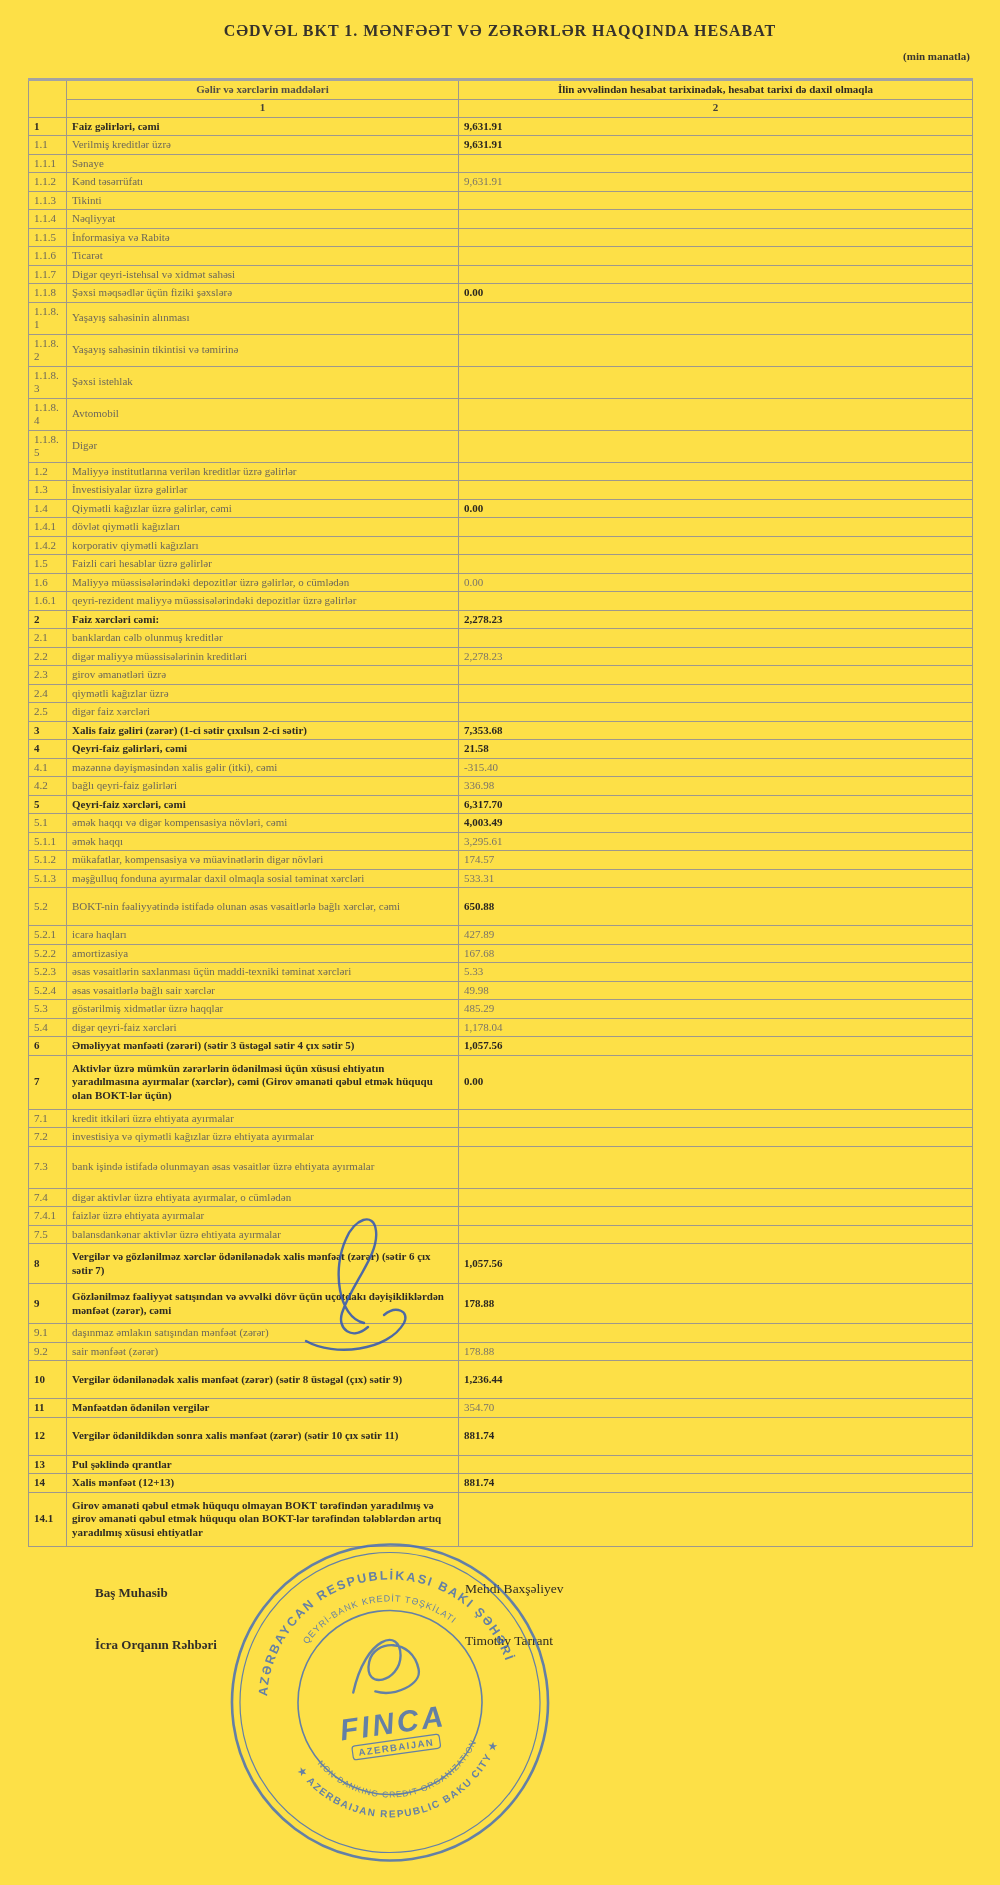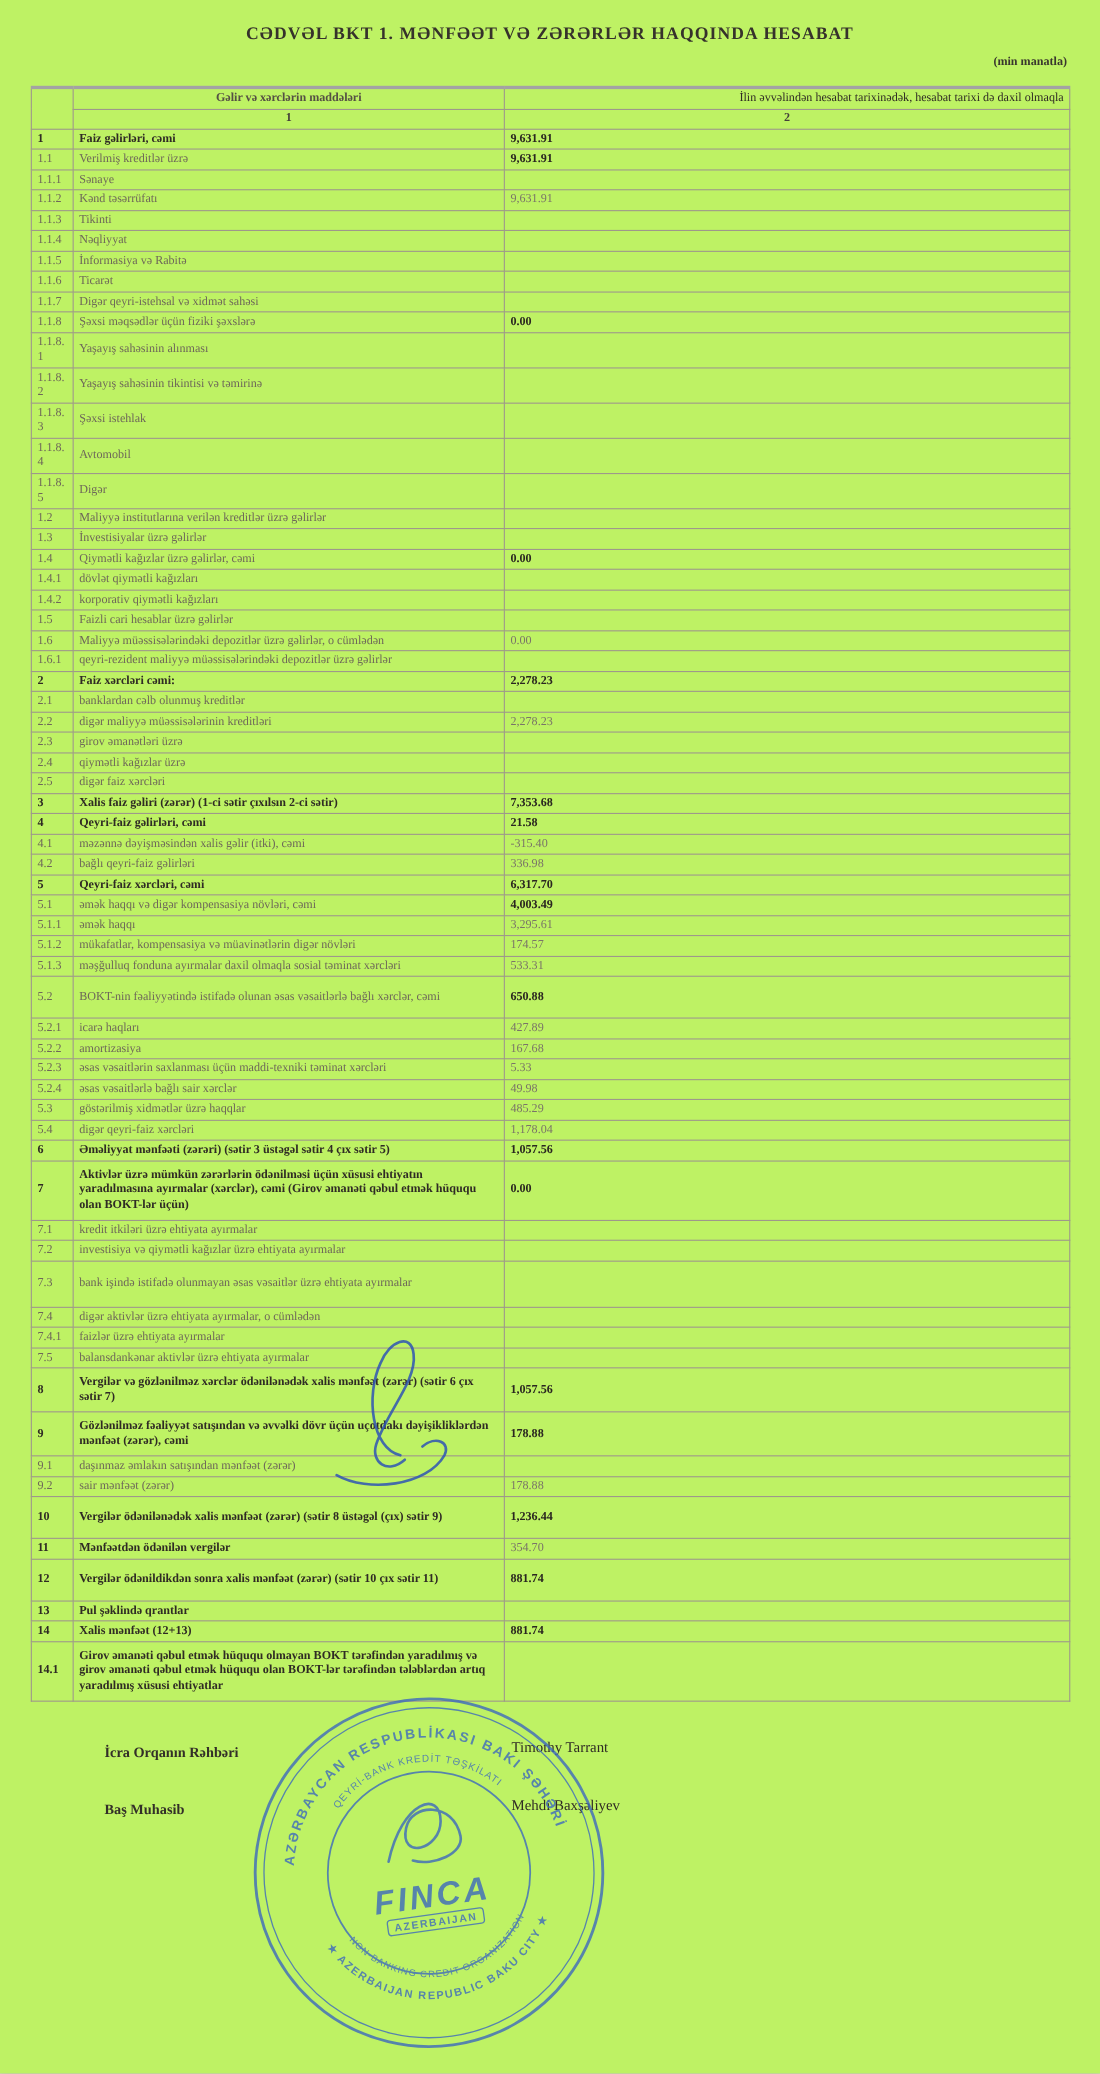--- a/index.html
+++ b/index.html
@@ -1,20 +1,20 @@
 <!DOCTYPE html>
 <html><head>
 <meta charset="utf-8">
 <style>
   html,body{margin:0;padding:0;background:#d8d6d0;}
   .page{
     position:relative;
     width:1000px;height:1885px;
     margin:0 auto;
-    background:#bef264;
+    background:#fde047;
     font-family:"Liberation Serif","DejaVu Serif",serif;
     color:#3c382f;
     overflow:hidden;
     box-shadow:0 0 6px rgba(0,0,0,.25);
   }
   .title{
     padding-top:22px;
     text-align:center;
     font-weight:bold;
     font-size:16px;
@@ -44,23 +44,23 @@
     word-wrap:break-word;
   }
   table.report thead th{border-top:3px solid #a3a3a3;}
   th.h-item{
     font-weight:bold;
     color:#555044;
     text-align:center;
     font-size:11.5px;
   }
   th.h-value{
-    font-weight:normal;
+    font-weight:bold;
     color:#2f2b24;
-    text-align:right;
+    text-align:center;
     font-size:11.5px;
   }
   tr.colnums td{
     text-align:center;
     font-weight:bold;
     color:#44403700;
     color:#45413a;
     height:15px;
     padding:1px;
   }
@@ -451,26 +451,26 @@
         <tr class="main" style="height: 54px;">
           <td class="c-num">14.1</td>
           <td class="c-label">Girov əmanəti qəbul etmək hüququ olmayan BOKT tərəfindən yaradılmış və girov əmanəti qəbul etmək hüququ olan BOKT-lər tərəfindən tələblərdən artıq yaradılmış xüsusi ehtiyatlar</td>
           <td class="c-value"></td>
         </tr>
       </tbody>
   </table>
 
   <div class="sig-block">
     <div class="sig-row">
+      <span class="sig-role">Baş Muhasib</span>
+      <span class="sig-name">Mehdi Baxşəliyev</span>
+    </div>
+    <div class="sig-row">
       <span class="sig-role">İcra Orqanın Rəhbəri</span>
       <span class="sig-name">Timothy Tarrant</span>
-    </div>
-    <div class="sig-row">
-      <span class="sig-role">Baş Muhasib</span>
-      <span class="sig-name">Mehdi Baxşəliyev</span>
     </div>
   </div>
 
   <svg class="overlay sign-wrap" viewBox="0 0 130 160">
     <g fill="none" stroke="#2f55b5" stroke-width="2.4" stroke-linecap="round" opacity="0.85">
       <path d="M 72,118 C 46,112 40,64 54,34 C 62,14 82,6 84,26 C 87,50 60,78 50,108 C 45,124 60,136 76,122"></path>
       <path d="M 14,136 C 42,152 96,146 112,118 C 118,106 104,100 92,110"></path>
     </g>
   </svg>
 

